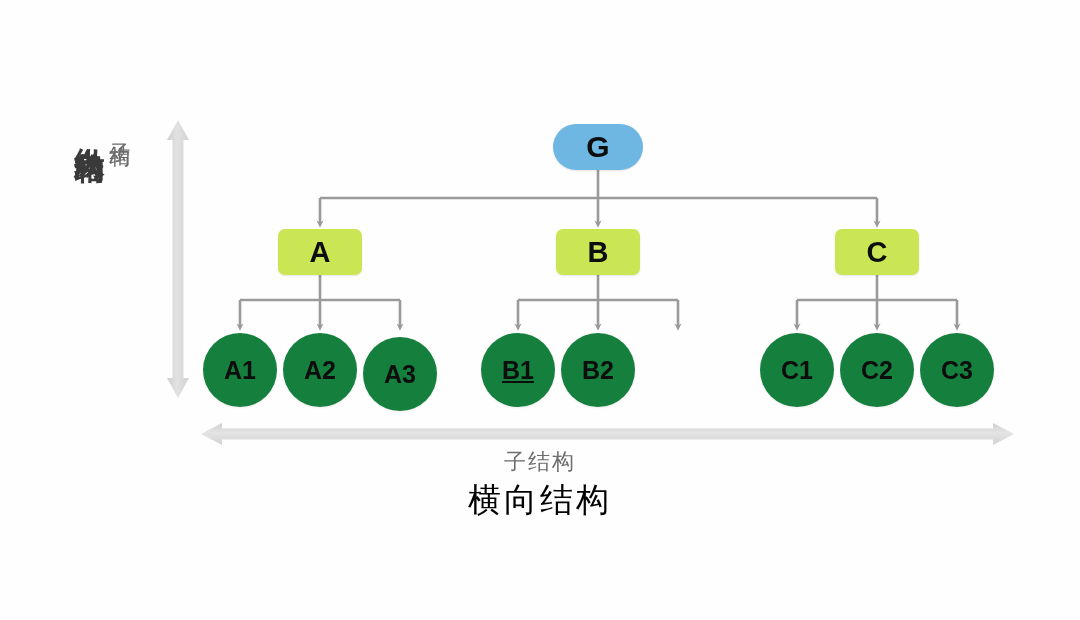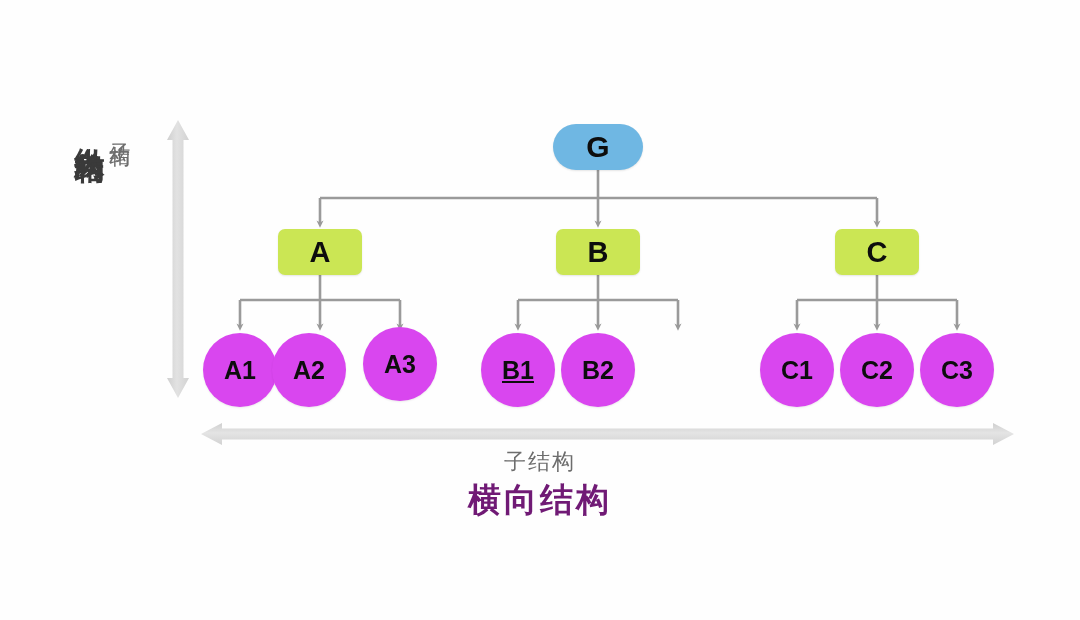--- a/index.html
+++ b/index.html
@@ -46,21 +46,21 @@
     box-shadow: 0 1px 2px rgba(0,0,0,0.10);
   }
   .node-mid {
     border-radius: 7px;
     background: #CBE654;
     font-size: 29px;
     box-shadow: 0 1px 2px rgba(0,0,0,0.10);
   }
   .node-leaf {
     border-radius: 50%;
-    background: #d946ef;
+    background: #15803d;
     font-size: 25px;
     box-shadow: 0 1px 2px rgba(0,0,0,0.08);
   }
 
   
   .v-label-group {
     position: absolute;
     left: 74px;
     top: 124px;
     height: 270px;
@@ -97,22 +97,22 @@
     text-align: center;
   }
   .h-sub {
     font-size: 22px;
     color: #6d6d6d;
     letter-spacing: 2px;
     line-height: 1.3;
   }
   .h-main {
     font-size: 33px;
-    font-weight: bold;
-    color: #701a75;
+    font-weight: normal;
+    color: #000000;
     letter-spacing: 3px;
     line-height: 1.25;
     margin-top: 2px;
   }
 </style>
 </head>
 <body>
 
 <div id="canvas">
 
@@ -180,24 +180,24 @@
   <div class="node node-mid" style="left:556px; top:229px; width:84px; height:46px;">
     <span>B</span>
   </div>
   <div class="node node-mid" style="left:835px; top:229px; width:84px; height:46px;">
     <span>C</span>
   </div>
 
   <div class="node node-leaf" style="left:203px; top:333px; width:74px; height:74px;">
     <span>A1</span>
   </div>
-  <div class="node node-leaf" style="left:272px; top:333px; width:74px; height:74px;">
+  <div class="node node-leaf" style="left:283px; top:333px; width:74px; height:74px;">
     <span>A2</span>
   </div>
-  <div class="node node-leaf" style="left:363px; top:327px; width:74px; height:74px;text-align:right;">
+  <div class="node node-leaf" style="left:363px; top:337px; width:74px; height:74px;text-align:right;">
     <span>A3</span>
   </div>
 
   <div class="node node-leaf" style="left:481px; top:333px; width:74px; height:74px;text-decoration:underline;">
     <span>B1</span>
   </div>
   <div class="node node-leaf" style="left:561px; top:333px; width:74px; height:74px;text-align:center;">
     <span>B2</span>
   </div>
 

